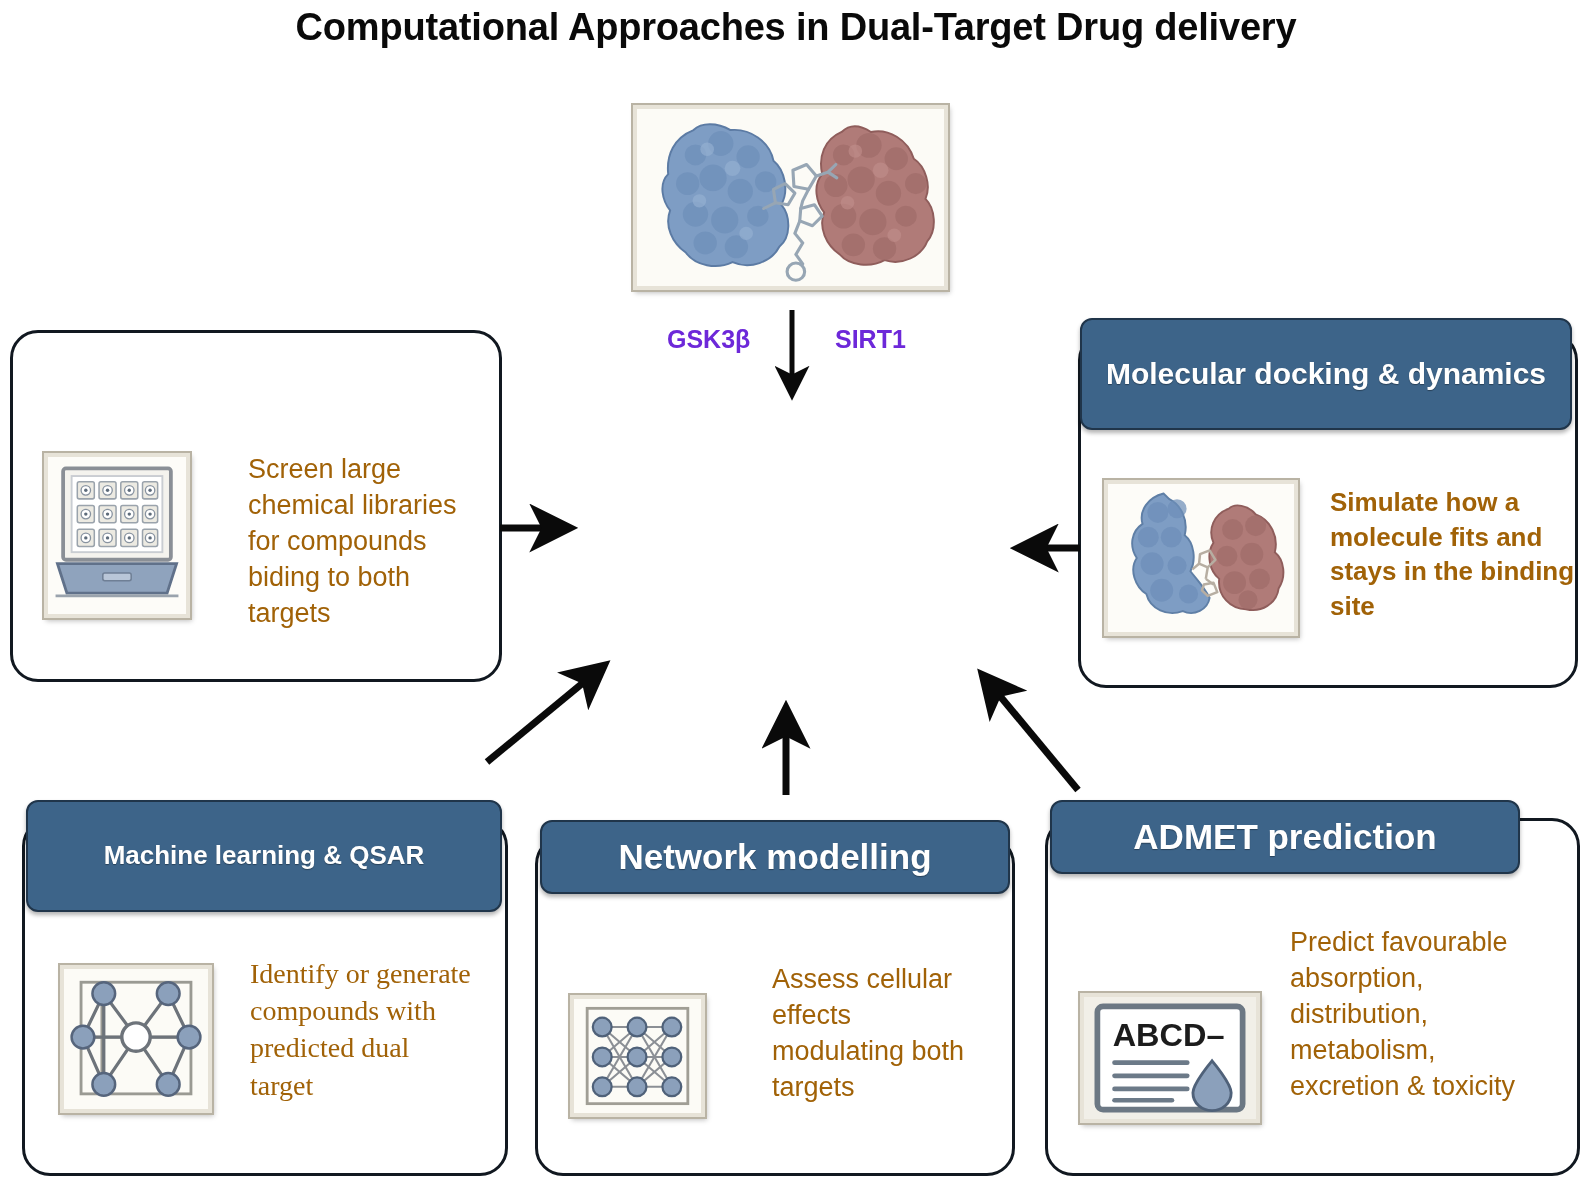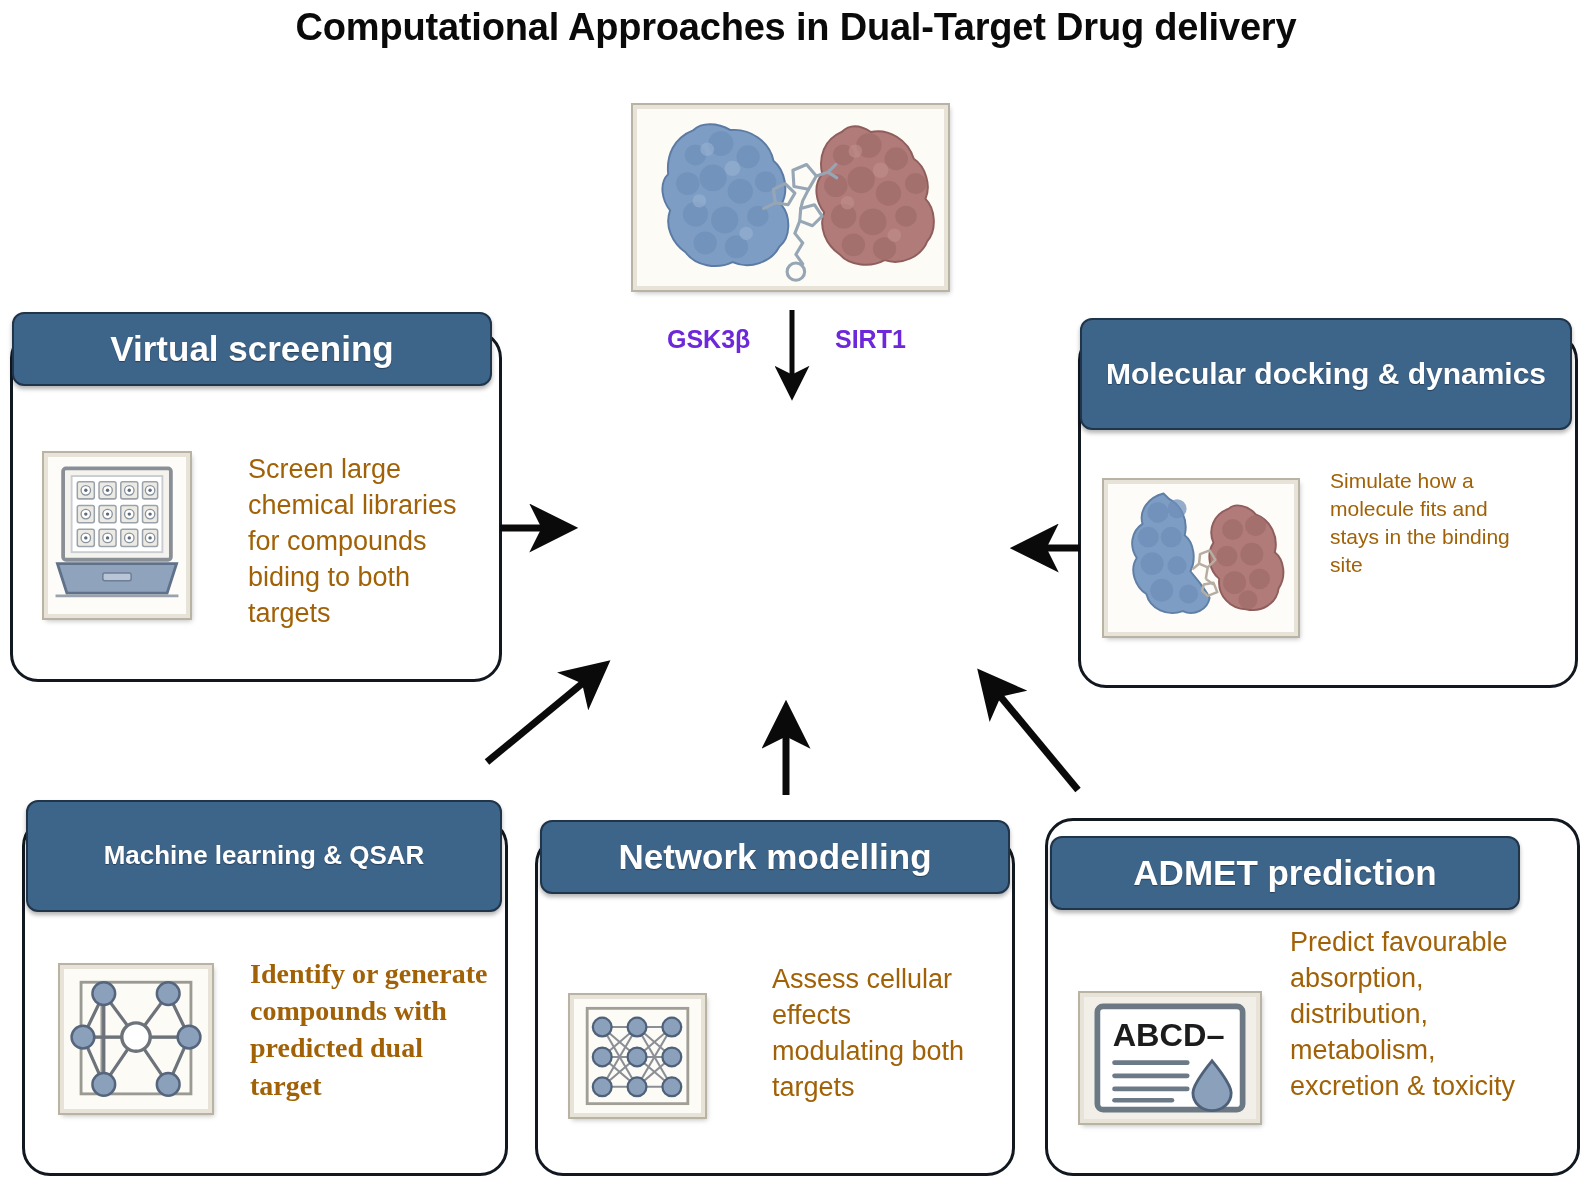--- a/index.html
+++ b/index.html
@@ -155,21 +155,20 @@
       </g>
     </svg>
   </div>
 
   <div class="tgt-label" style="left:667px;top:325px;">GSK3β</div>
   <div class="tgt-label" style="left:835px;top:325px;">SIRT1</div>
 
 
   <div class="card" style="left:10px;top:330px;width:492px;height:352px;">
   </div>
-  <div class="card-header" style="left:12px;top:312px;width:480px;height:74px;font-size:35px;">Virtual screening</div>
   <div class="framed" style="left:44px;top:453px;width:146px;height:165px;">
     <svg viewBox="0 0 146 165" preserveAspectRatio="none">
       <rect x="0" y="0" width="146" height="165" fill="#fdfcf8"></rect>
 
       <rect x="16" y="12" width="114" height="96" rx="3" fill="#f4f3ee" stroke="#8a8f96" stroke-width="4"></rect>
       <rect x="25" y="20" width="96" height="80" fill="#ffffff" stroke="#c9cdd2" stroke-width="2"></rect>
 
       <g>
         <g fill="#eceae2" stroke="#9aa3ac" stroke-width="1.6">
           <rect x="31" y="26" width="18" height="18" rx="2"></rect>
@@ -267,21 +266,21 @@
         </g>
       </g>
 
       <g fill="none" stroke="#b7aea2" stroke-width="2.6" stroke-linejoin="round">
         <polygon points="96,74 106,70 112,80 104,88 95,84"></polygon>
         <path d="M104 88 L102 100 M102 100 L110 106 M95 84 L88 90"></path>
         <polygon points="100,106 110,104 114,114 104,118 98,112"></polygon>
       </g>
     </svg>
   </div>
-  <div class="card-body-text" style="left:1330px;top:467px;width:250px;font-size:21px;">Simulate how a
+  <div class="card-body-text" style="left:1330px;top:485px;width:250px;font-size:26px;font-weight:bold;">Simulate how a
 molecule fits and
 stays in the binding
 site</div>
 
   <div class="card" style="left:22px;top:818px;width:486px;height:358px;">
   </div>
   <div class="card-header" style="left:26px;top:800px;width:476px;height:112px;font-size:26px;">Machine learning &amp;
 QSAR</div>
   <div class="framed" style="left:60px;top:965px;width:152px;height:148px;">
     <svg viewBox="0 0 152 148" preserveAspectRatio="none">
@@ -302,21 +301,21 @@
       <g fill="#8ba0bb" stroke="#56657c" stroke-width="2.6">
         <circle cx="42" cy="26" r="12"></circle>
         <circle cx="110" cy="26" r="12"></circle>
         <circle cx="20" cy="72" r="12"></circle>
         <circle cx="132" cy="72" r="12"></circle>
         <circle cx="42" cy="122" r="12"></circle>
         <circle cx="110" cy="122" r="12"></circle>
       </g>
     </svg>
   </div>
-  <div class="card-body-text serif-body" style="left:250px;top:955px;width:238px;font-size:28px;font-weight:bold;">Identify or generate
+  <div class="card-body-text serif-body" style="left:250px;top:955px;width:238px;font-size:28px;">Identify or generate
 compounds with
 predicted dual
 target</div>
 
   <div class="card" style="left:535px;top:836px;width:480px;height:340px;">
   </div>
   <div class="card-header" style="left:540px;top:820px;width:470px;height:74px;font-size:35px;">Network modelling</div>
   <div class="framed" style="left:570px;top:995px;width:135px;height:122px;">
     <svg viewBox="0 0 135 122" preserveAspectRatio="none">
       <rect x="0" y="0" width="135" height="122" fill="#fcfbf6"></rect>
@@ -347,21 +346,21 @@
       </g>
     </svg>
   </div>
   <div class="card-body-text" style="left:772px;top:962px;width:232px;font-size:27px;">Assess cellular
 effects
 modulating both
 targets</div>
 
   <div class="card" style="left:1045px;top:818px;width:535px;height:358px;">
   </div>
-  <div class="card-header" style="left:1050px;top:800px;width:470px;height:74px;font-size:35px;margin-top:36px;">ADMET prediction</div>
+  <div class="card-header" style="left:1050px;top:800px;width:470px;height:74px;font-size:35px;">ADMET prediction</div>
   <div class="framed" style="left:1080px;top:993px;width:180px;height:130px;">
     <svg viewBox="0 0 180 130" preserveAspectRatio="none">
       <rect x="0" y="0" width="180" height="130" fill="#f1efe8"></rect>
       <rect x="14" y="10" width="152" height="110" rx="6" fill="#ffffff" stroke="#6c7884" stroke-width="6"></rect>
       <text x="30" y="52" font-family="'Liberation Sans',sans-serif" font-size="34" font-weight="bold" fill="#1c1c1c">ABCD–</text>
       <g stroke="#6c7a88" stroke-width="5" stroke-linecap="round">
         <path d="M32 70 L108 70"></path>
           <path d="M32 84 L108 84"></path>
         <path d="M32 98 L108 98"></path>
           <path d="M32 110 L92 110"></path>

